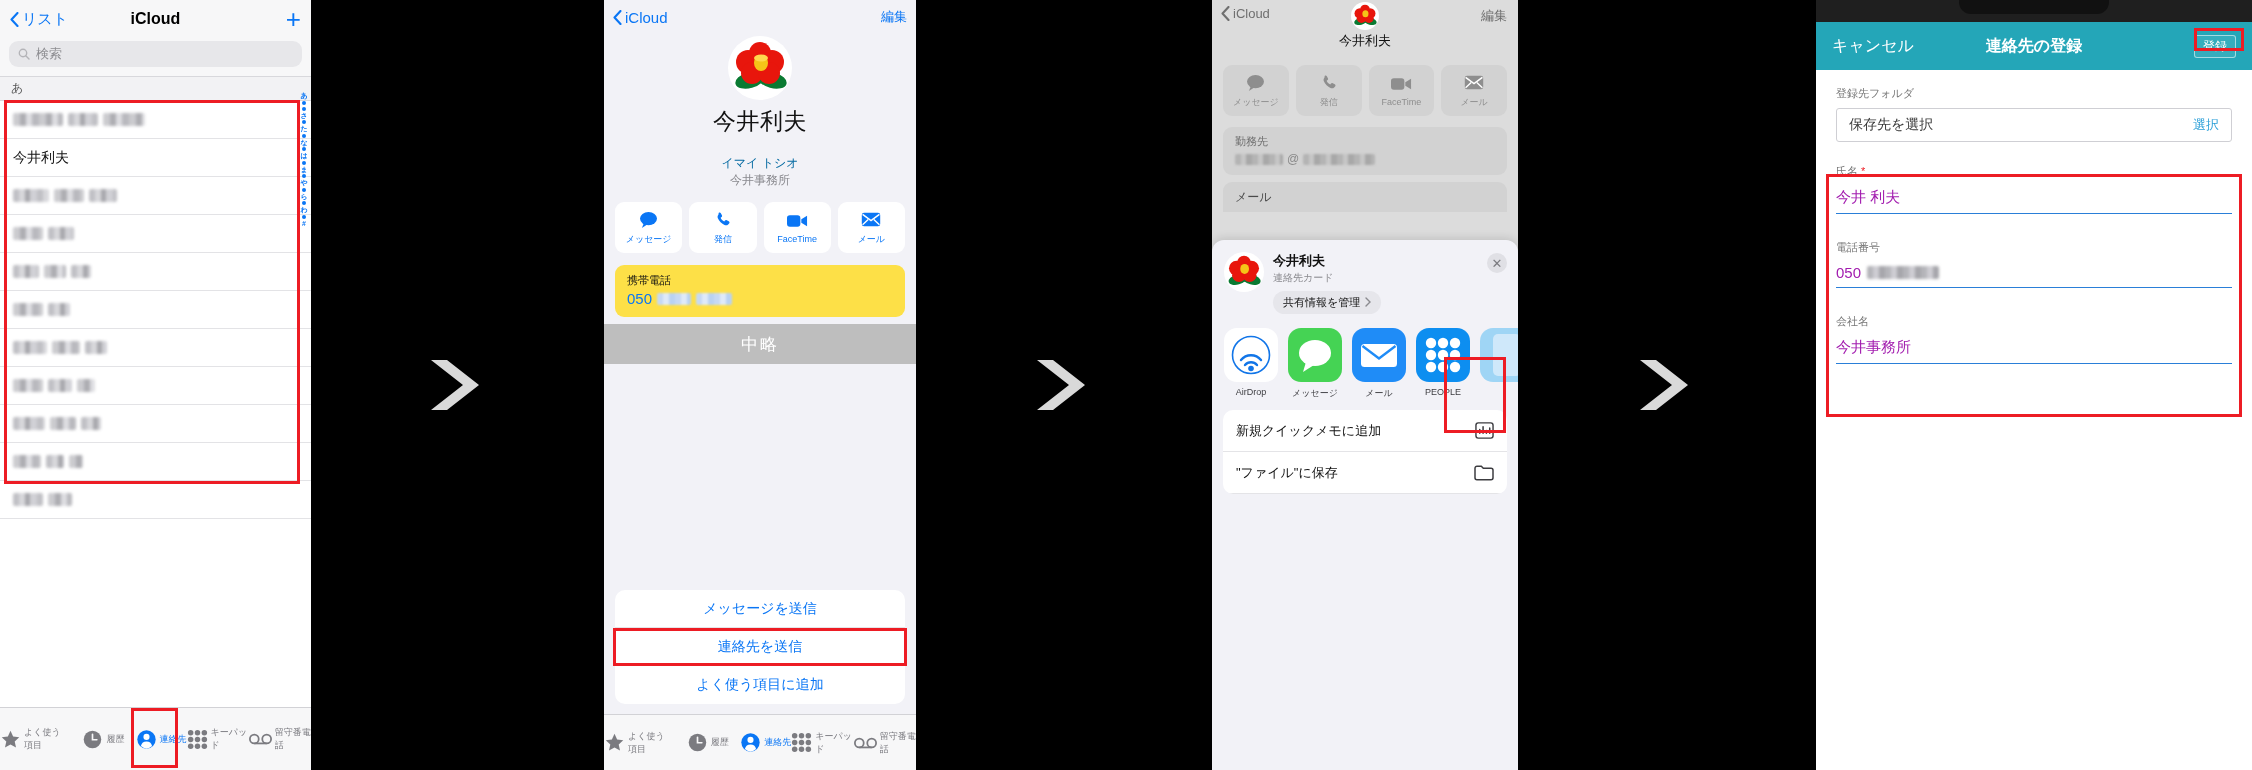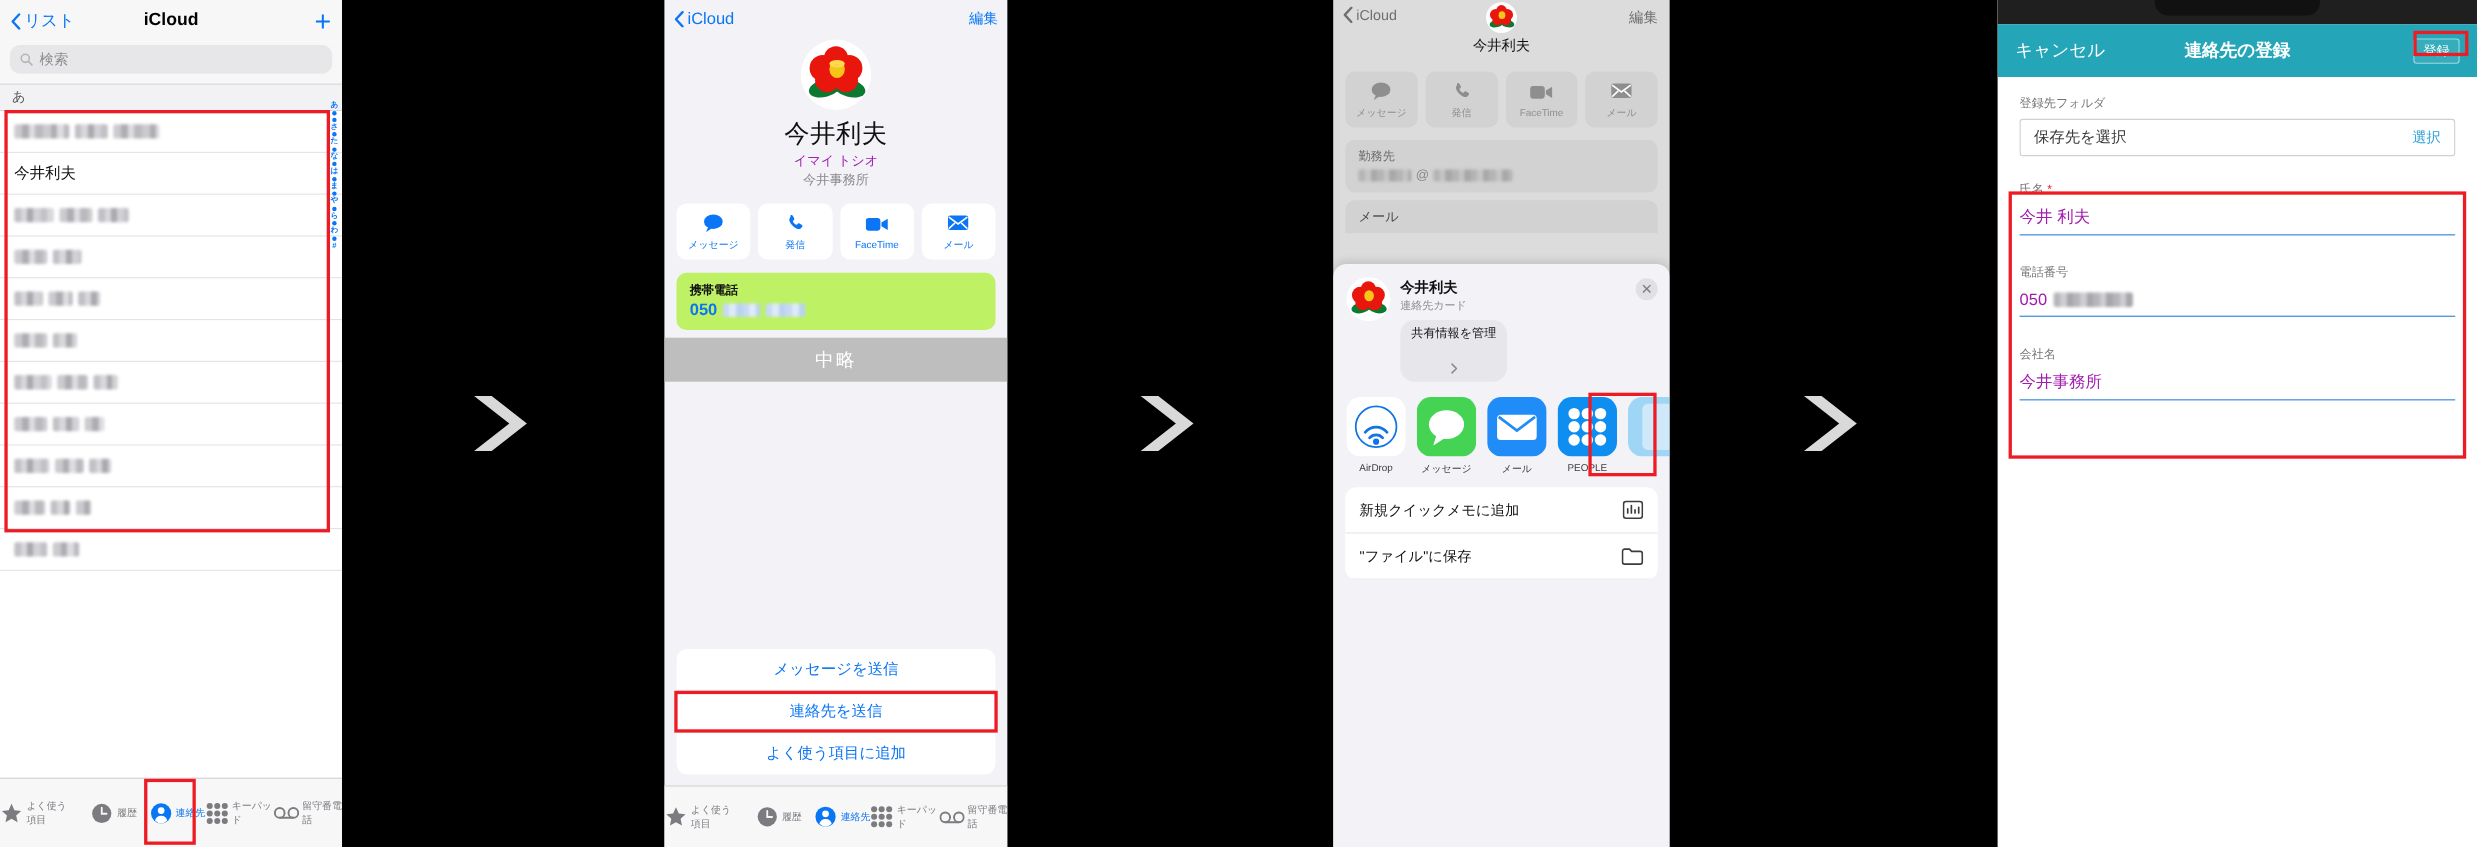--- a/index.html
+++ b/index.html
@@ -95,33 +95,32 @@
   #p2 { left: 604px; width: 312px; }
   .nav2 { height: 34px; display: flex; align-items: center; padding: 0 9px; position: relative; }
   .nav2 .edit { margin-left: auto; color: #0a76f5; font-size: 13px; }
   .hero { text-align: center; padding-top: 2px; }
   .avatar {
     width: 64px; height: 64px; border-radius: 50%; background: #fff;
     margin: 0 auto 6px; display: flex; align-items: center; justify-content: center;
     overflow: hidden;
   }
   .cname { font-size: 23px; color: #111; letter-spacing: .5px; }
-  .creading { font-size: 12px; color: #a21caf; margin-top: 1px; }
+  .creading { font-size: 12px; color: #0369a1; margin-top: 18px; }
   .corg { font-size: 12px; color: #8a8a8f; }
   .acts { display: flex; gap: 7px; padding: 13px 11px 0; }
   .act {
     flex: 1; background: #fff; border-radius: 9px; height: 51px;
     display: flex; flex-direction: column; align-items: center; justify-content: center;
     gap: 3px; font-size: 9px; color: #0a76f5;
   }
   .act .aicon { height: 20px; display: flex; align-items: center; }
   .card {
-    margin: 12px 11px 0; background: #bef264; border-radius: 9px;
+    margin: 12px 11px 0; background: #fde047; border-radius: 9px;
     padding: 8px 12px 10px;
-    font-weight: bold;
   }
   .card .lbl { font-size: 11px; color: #111; }
   .card .val { font-size: 15px; color: #0a76f5; margin-top: 2px; display: flex; align-items: center; gap: 5px; }
   .blur-blue {
     display: inline-block; height: 12px; border-radius: 2px;
     background: repeating-linear-gradient(90deg,#c6d9f4 0 6px,#dfeaf9 6px 12px,#b9d2f2 12px 18px);
     filter: blur(1.3px);
   }
   .chuuryaku {
     margin-top: 7px; height: 40px; background: #bebebe;
@@ -186,21 +185,21 @@
     background: #f2f2f7; border-radius: 12px 12px 0 0;
     box-shadow: 0 -2px 8px rgba(0,0,0,.12);
   }
   .share-head { display: flex; align-items: flex-start; padding: 12px 12px 0; gap: 9px; position: relative; }
   .share-av { width: 40px; height: 40px; border-radius: 50%; background: #fff; display:flex; align-items:center; justify-content:center; overflow:hidden; flex:none;}
   .share-name { font-size: 13px; font-weight: bold; color: #111; }
   .share-sub { font-size: 10px; color: #8a8a8f; margin-top: 1px; }
   .share-manage {
     margin-top: 6px; background: #e6e6eb; border-radius: 13px;
     padding: 4px 10px; font-size: 11px; color: #111;
-    display: inline-flex; align-items: center; gap: 20px; flex-direction: column;
+    display: inline-flex; align-items: center; gap: 5px;
   }
   .share-close {
     position: absolute; right: 11px; top: 13px; width: 20px; height: 20px;
     border-radius: 50%; background: #e0e0e5; color: #7b7b80;
     display: flex; align-items: center; justify-content: center; font-size: 13px;
   }
   .app-row { display: flex; gap: 10px; padding: 14px 12px 10px; align-items: flex-start; overflow: hidden; }
   .app { width: 54px; flex: none; text-align: center; }
   .app .tile {
     width: 54px; height: 54px; border-radius: 13px;

